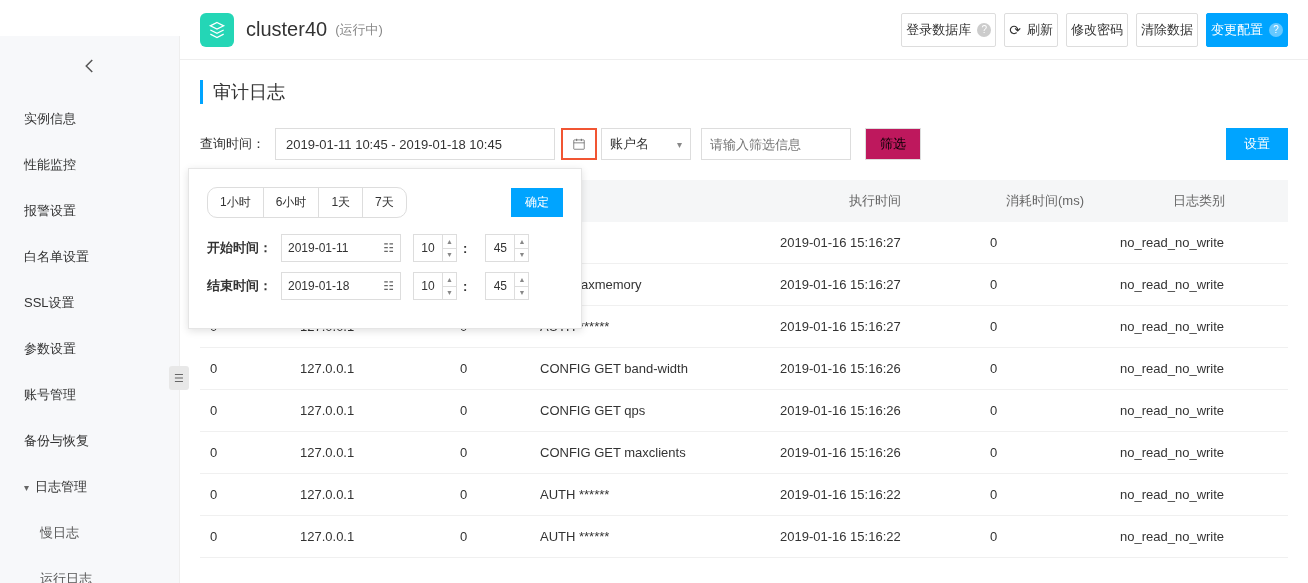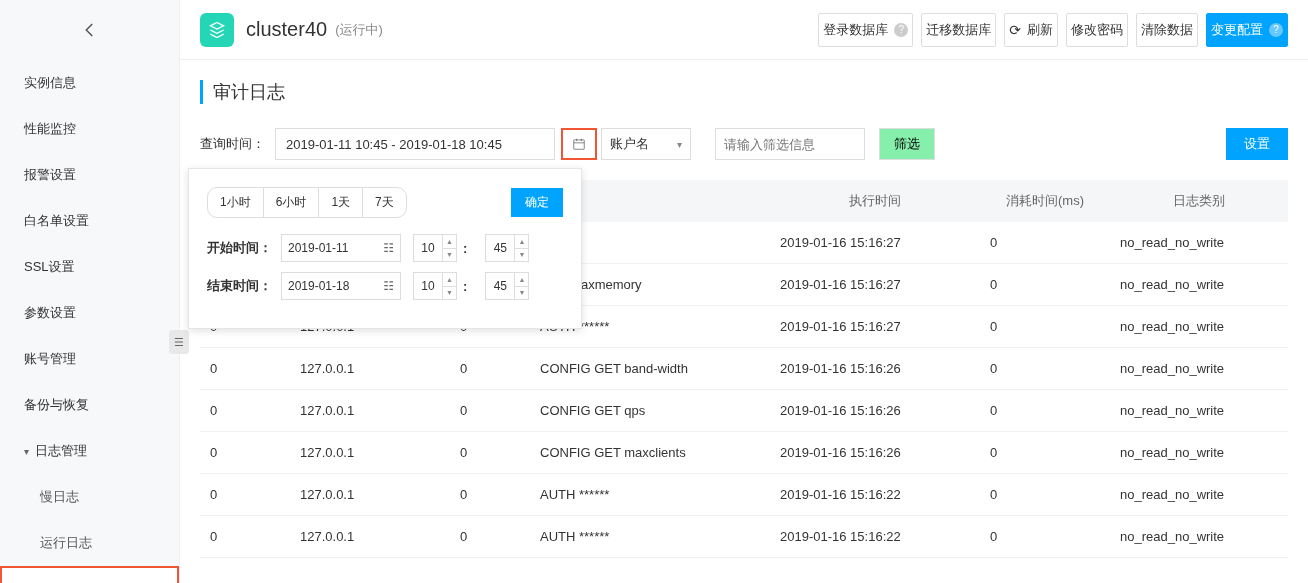--- a/index.html
+++ b/index.html
@@ -1,18 +1,18 @@
 <!DOCTYPE html>
 <html><head>
 <meta charset="utf-8">
 <style>
 * { box-sizing: border-box; margin: 0; padding: 0; }
 body { font-family: -apple-system, "Helvetica Neue", Arial, sans-serif; font-size: 13px; color: #333; background: #fff; width: 1308px; height: 583px; overflow: hidden; }
 .app { display: flex; height: 583px; }
-.sidebar { width: 180px; background: #f7f8fa; border-right: 1px solid #eee; position: relative; }
+.sidebar { width: 180px; background: #f7f8fa; border-right: 1px solid #eee; position: relative; margin-top: 36px; }
 .back-arrow { height: 60px; display: flex; align-items: center; justify-content: center; color: #555; cursor: pointer; }
 .side-item { padding: 14px 24px; color: #333; cursor: pointer; font-size: 13px; }
 .side-item.sub { padding-left: 40px; color: #555; }
 .side-item.expandable::before { content: "▸"; display: inline-block; margin-right: 6px; font-size: 10px; color: #666; }
 .side-item.expanded::before { content: "▾"; }
 .side-item.selected { border: 2px solid #f15533; background: #fff; }
 .collapse-handle { position: absolute; right: -10px; top: 330px; width: 20px; height: 24px; background: #e8e8e8; border-radius: 3px; display: flex; align-items: center; justify-content: center; font-size: 11px; color: #666; }
 .main { flex: 1; display: flex; flex-direction: column; }
 .header { height: 60px; border-bottom: 1px solid #eee; display: flex; align-items: center; padding: 0 20px; }
 .cluster-icon { width: 34px; height: 34px; border-radius: 6px; background: #24d6b6; margin-right: 12px; display: flex; align-items: center; justify-content: center; }
@@ -27,22 +27,22 @@
 .refresh-icon { margin-right: 6px; font-size: 14px; }
 .content { padding: 20px; position: relative; flex: 1; overflow: hidden; }
 .page-title { font-size: 18px; color: #333; border-left: 3px solid #00a4ff; padding-left: 10px; margin-bottom: 24px; }
 .filter-row { display: flex; align-items: center; margin-bottom: 20px; }
 .lbl { margin-right: 10px; color: #333; }
 .date-input { border: 1px solid #ddd; height: 32px; display: flex; align-items: center; padding: 0 10px; width: 280px; font-size: 13px; color: #333; }
 .cal-btn { border: 2px solid #f15533; height: 32px; width: 36px; display: flex; align-items: center; justify-content: center; margin-left: 6px; cursor: pointer; }
 .cal-btn svg { width: 14px; height: 14px; }
 .select { border: 1px solid #ddd; height: 32px; width: 90px; padding: 0 8px; margin-left: 4px; background: #fff; font-size: 13px; color: #333; cursor: pointer; display: flex; align-items: center; justify-content: space-between; }
 .caret { font-size: 10px; color: #888; }
-.filter-input { border: 1px solid #ddd; height: 32px; width: 150px; padding: 0 8px; margin-left: 24px; font-size: 13px; }
-.small-btn { border: 1px solid #ddd; background: #86efac; height: 32px; padding: 0 14px; margin-left: 14px; font-size: 13px; cursor: pointer; }
+.filter-input { border: 1px solid #ddd; height: 32px; width: 150px; padding: 0 8px; margin-left: 10px; font-size: 13px; }
+.small-btn { border: 1px solid #ddd; background: #be185d; height: 32px; padding: 0 14px; margin-left: 14px; font-size: 13px; cursor: pointer; }
 .spacer { flex: 1; }
 .primary-sm { background: #00a4ff; color: #fff; border: none; height: 32px; padding: 0 18px; font-size: 13px; cursor: pointer; }
 .date-popover { position: absolute; left: 0; top: 176px; width: 394px; background: #fff; border: 1px solid #e5e5e5; box-shadow: 0 2px 8px rgba(0,0,0,0.12); padding: 18px; z-index: 10; }
 .preset-row { display: flex; align-items: center; margin-bottom: 16px; }
 .preset-tabs { display: flex; border: 1px solid #ddd; border-radius: 10px; overflow: hidden; }
 .preset-tab { padding: 6px 12px; font-size: 12px; color: #333; cursor: pointer; border-right: 1px solid #ddd; }
 .preset-tab:last-child { border-right: none; }
 .confirm-btn { margin-left: auto; background: #00a4ff; color: #fff; border: none; padding: 6px 14px; font-size: 12px; cursor: pointer; }
 .time-row { display: flex; align-items: center; margin-bottom: 10px; }
 .time-lbl { font-weight: bold; width: 74px; font-size: 13px; }
@@ -101,21 +101,20 @@
             </g>
           </svg>
       </div>
       <div class="title">cluster40</div>
       <div class="status">(运行中)</div>
       <div class="hdr-spacer"></div>
       <button class="hdr-btn">
           <span>登录数据库</span>
           <span class="help-circ">?</span>
         </button>
-      <button class="hdr-btn">迁移数据库</button>
       <button class="hdr-btn">
           <span class="refresh-icon">⟳</span>
           <span>刷新</span>
         </button>
       <button class="hdr-btn">修改密码</button>
       <button class="hdr-btn">清除数据</button>
       <button class="hdr-btn primary">
           <span>变更配置</span>
           <span class="help-circ light">?</span>
         </button>

